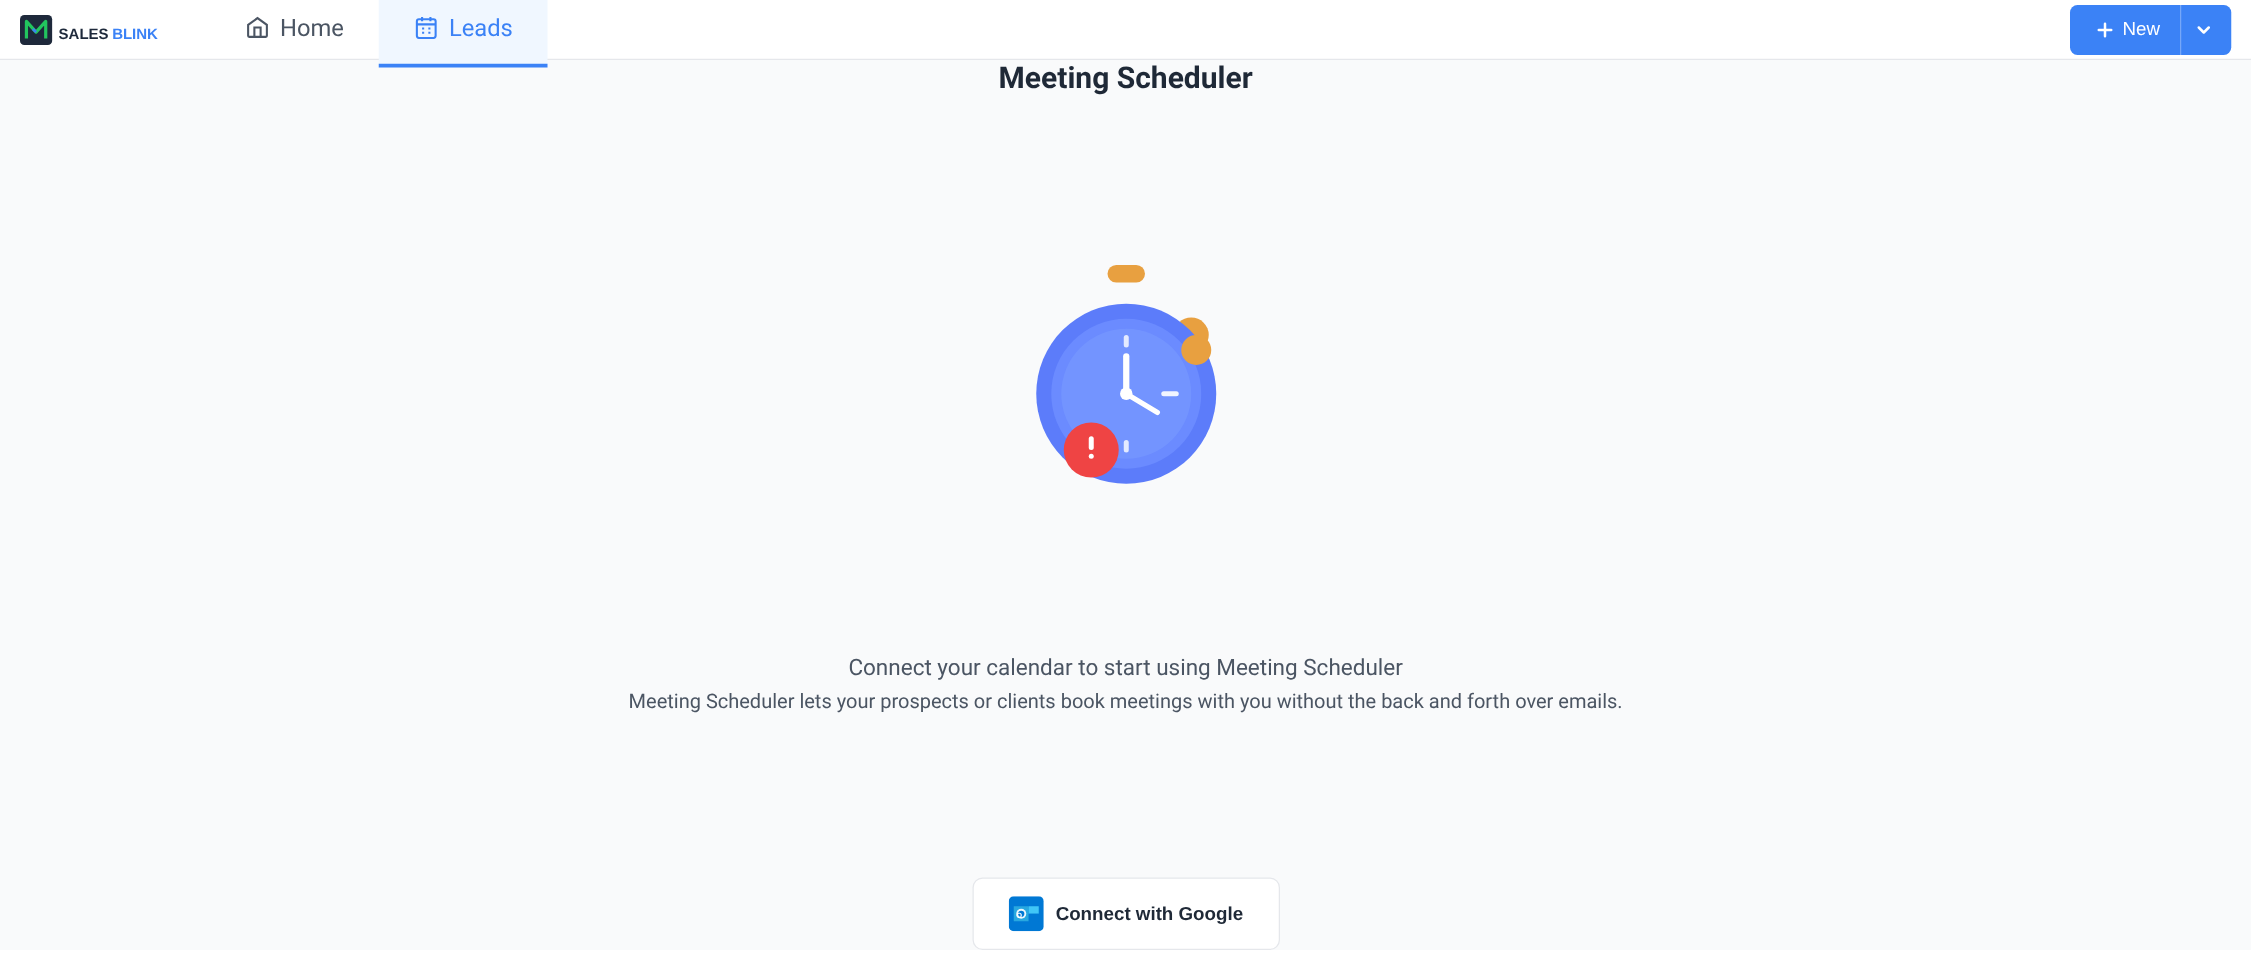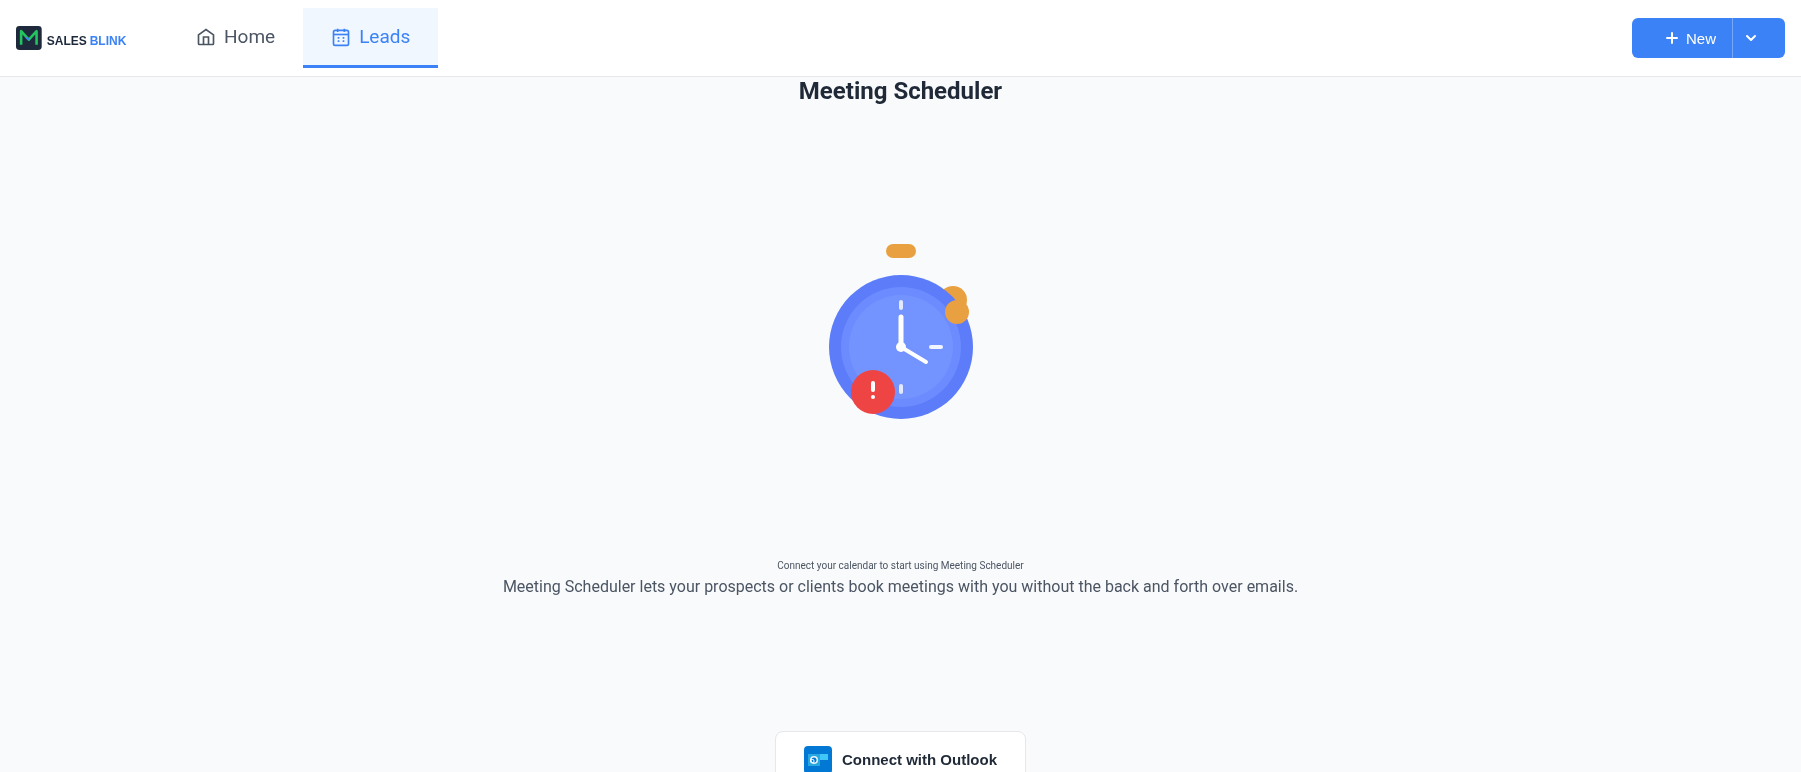--- a/index.html
+++ b/index.html
@@ -8,21 +8,21 @@
       background: #fff;
       color: #333;
       height: 772px;
       overflow: hidden;
     }
 
     
     header {
       display: flex;
       align-items: center;
-      height: 77px;
+      height: 48px;
       border-bottom: 1px solid #e5e7eb;
       padding: 0 16px;
       background: #fff;
       position: relative;
       z-index: 10;
     }
 
     .logo-area {
       display: flex;
       align-items: center;
@@ -76,21 +76,21 @@
       display: flex;
       align-items: center;
       background: #3b82f6;
       color: #fff;
       border: none;
       border-radius: 6px;
       font-size: 15px;
       font-weight: 500;
       cursor: pointer;
       height: 40px;
-      padding: 0 16px;
+      padding: 0 4px;
       overflow: hidden;
     }
 
     .new-button-main {
       display: flex;
       align-items: center;
       gap: 6px;
       padding: 0 16px;
       height: 100%;
     }
@@ -133,21 +133,21 @@
       margin-bottom: 32px;
       position: relative;
     }
 
     .description-block {
       text-align: center;
       margin-bottom: 40px;
     }
 
     .desc-line1 {
-      font-size: 10px;
+      font-size: 18px;
       color: #4b5563;
       margin-bottom: 6px;
     }
 
     .desc-line2 {
       font-size: 16px;
       color: #4b5563;
     }
 
     .connect-buttons {
@@ -275,16 +275,16 @@
       <svg class="connect-icon" viewBox="0 0 28 28" xmlns="http://www.w3.org/2000/svg">
         <rect width="28" height="28" rx="4" fill="#0078D4"></rect>
         <rect x="2" y="2" width="24" height="24" rx="3" fill="#0078D4"></rect>
         <path d="M4 8h12v12H4V8z" fill="#28A8E0"></path>
         <path d="M16 8h8v6h-8V8z" fill="#50D9FF" opacity="0.8"></path>
         <path d="M16 14h8v6h-8v-6z" fill="#0078D4"></path>
         <ellipse cx="10" cy="14" rx="4" ry="4" fill="white" opacity="0.9"></ellipse>
         <ellipse cx="10" cy="14" rx="2.5" ry="2.5" fill="#0078D4"></ellipse>
         <text x="6" y="17" font-family="Arial" font-size="6" font-weight="bold" fill="white">O</text>
       </svg>
-      <span>Connect with Outlook</span>
+      <span>Connect with Google</span>
     </button>
   </div>
 </main>
 
 </body></html>

